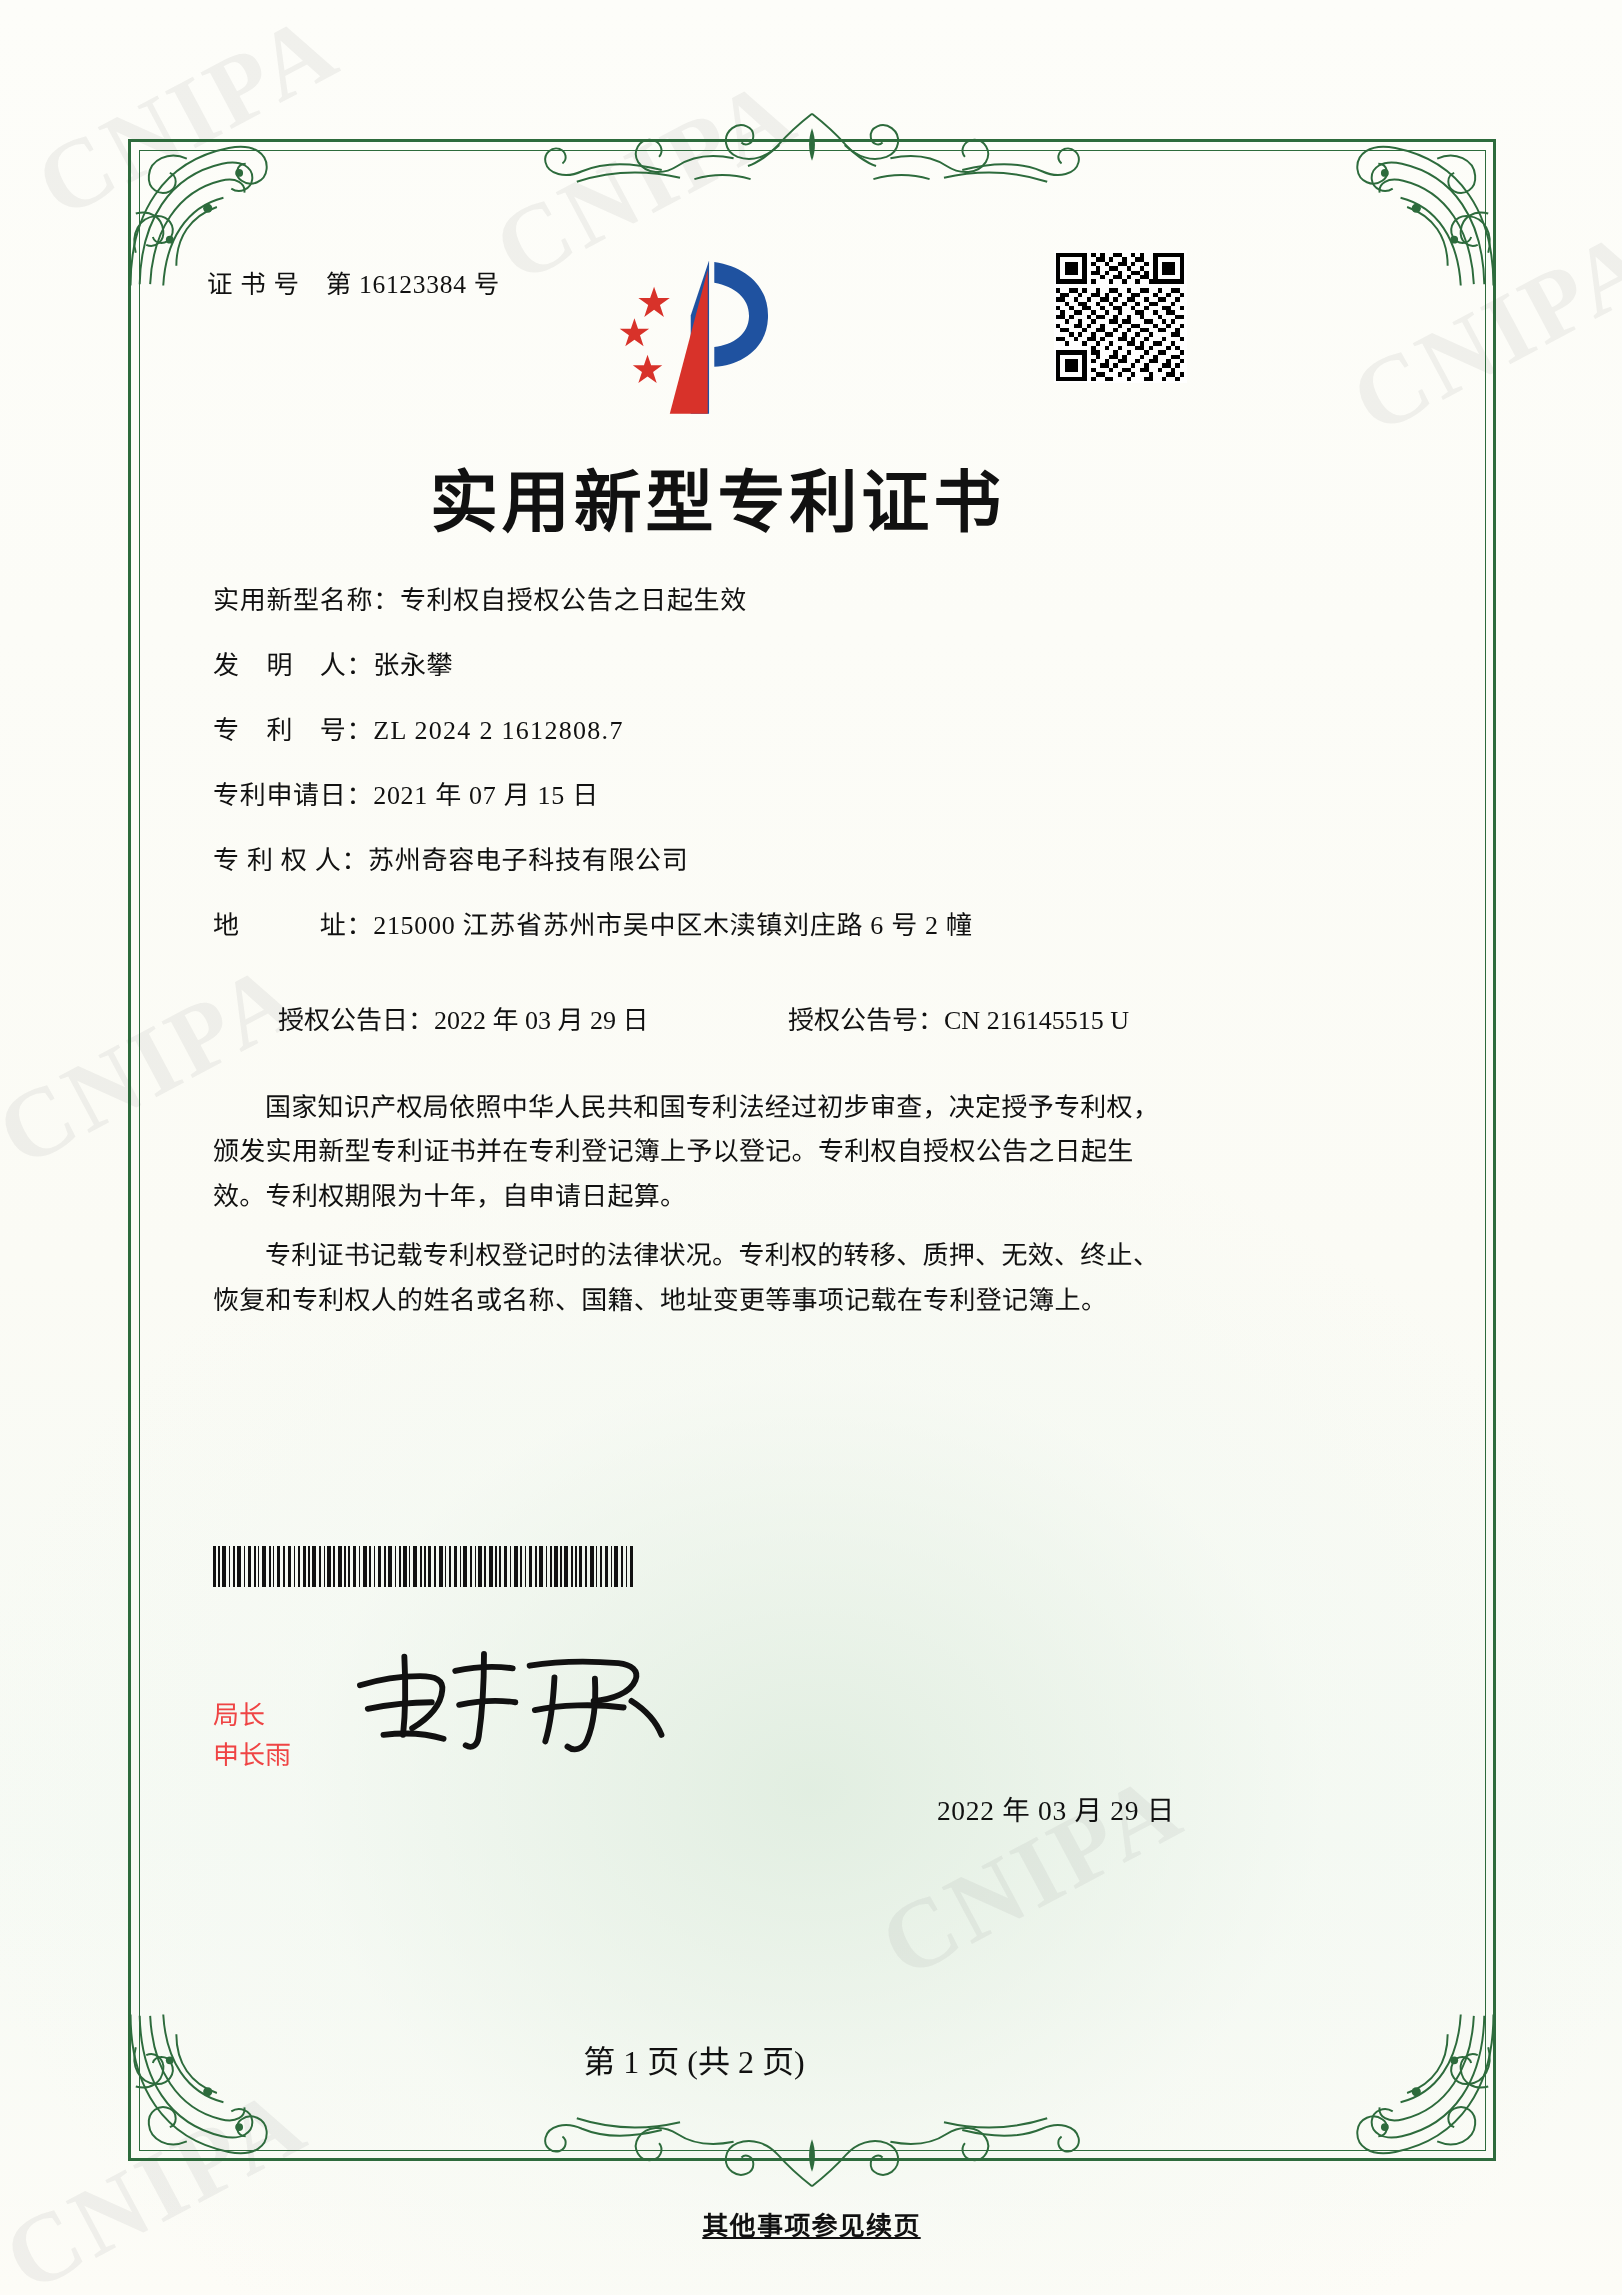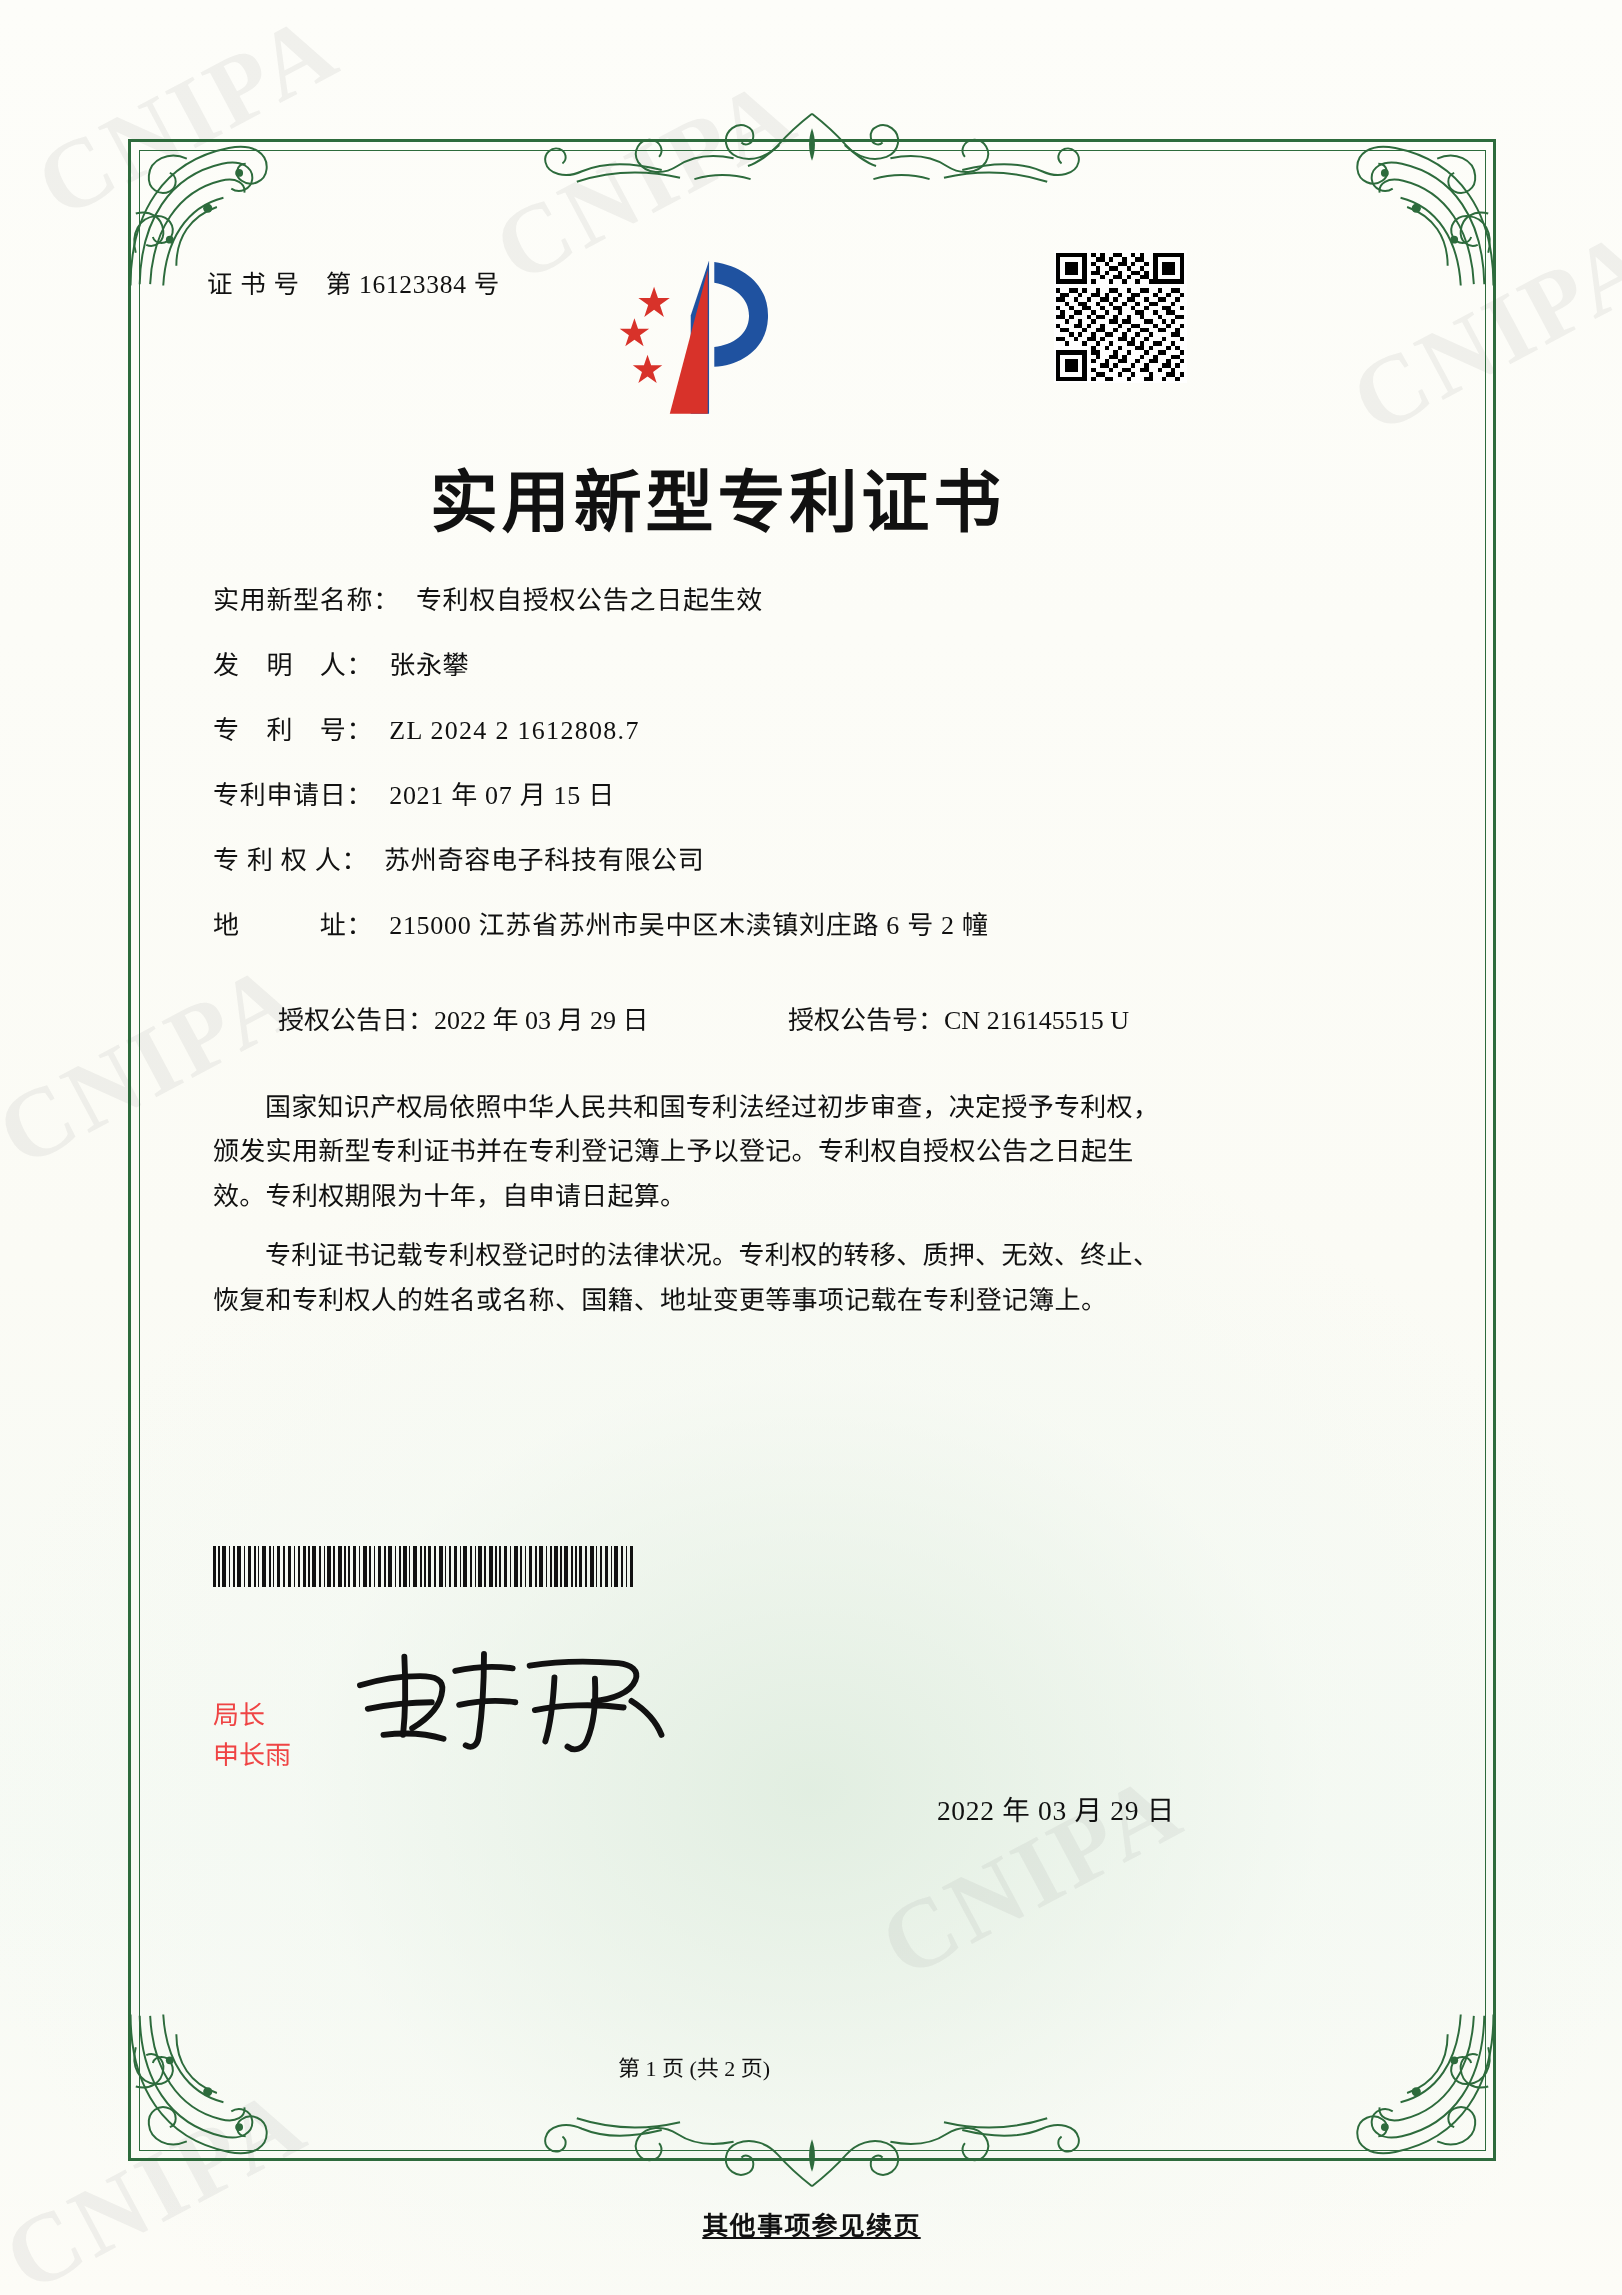--- a/index.html
+++ b/index.html
@@ -149,21 +149,20 @@
     left: 85px;
     right: 79px;
     top: 440px;
   }
   .field-row {
     display: flex;
     align-items: baseline;
     margin-bottom: 28px;
     font-size: 26px;
     color: #111;
-    gap: 16px;
   }
   .field-label {
     flex: 0 0 auto;
     white-space: pre;
     letter-spacing: 0.7px;
   }
   .field-value {
     flex: 1 1 auto;
     letter-spacing: 0.7px;
   }
@@ -223,21 +222,21 @@
     font-size: 27.5px;
     color: #111;
     letter-spacing: 0.7px;
   }
 
   .page-num {
     position: absolute;
     left: 0; right: 0;
     bottom: 79px;
     text-align: center;
-    font-size: 22px;
+    font-size: 32px;
     color: #111;
   }
 
   .footer-note {
     position: absolute;
     left: 0; right: 0;
     top: 2205px;
     text-align: center;
     font-size: 26px;
     font-weight: 700;

